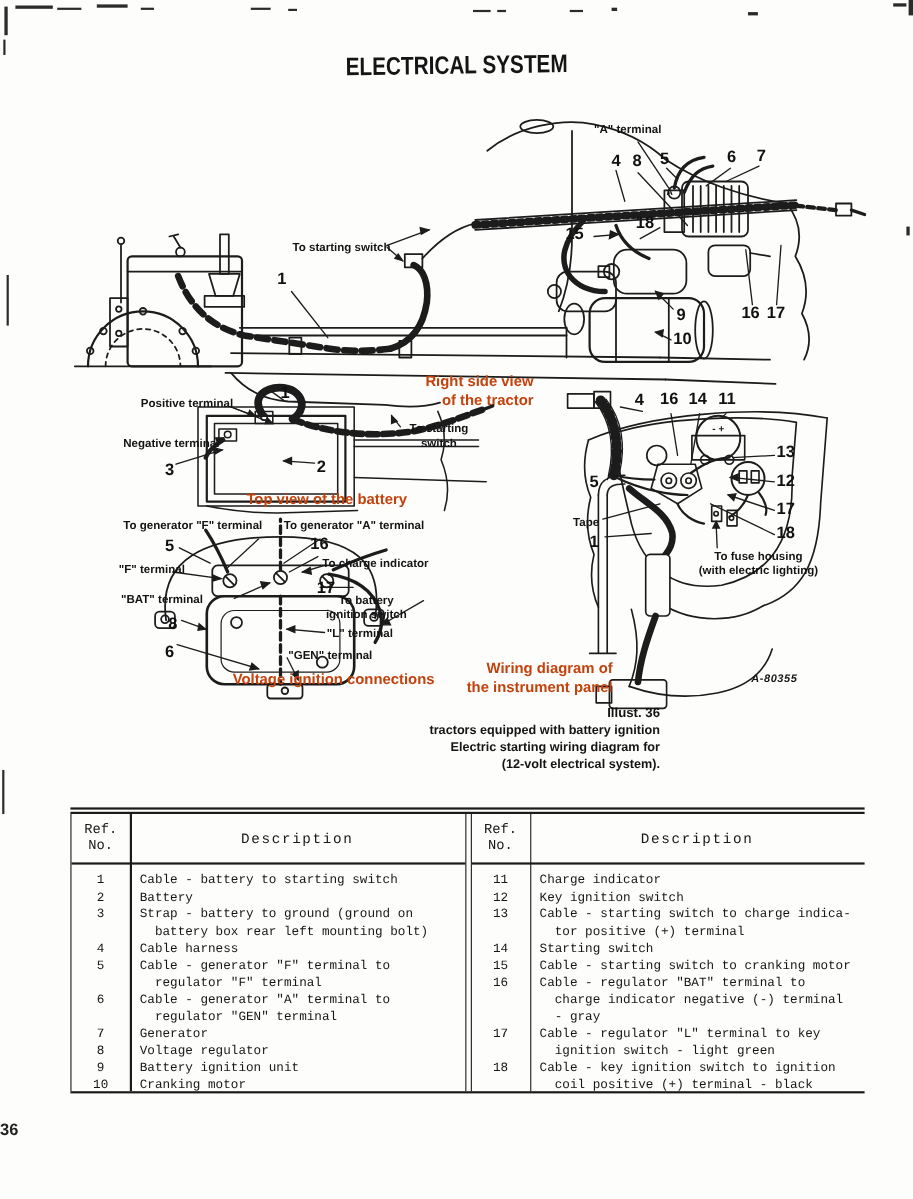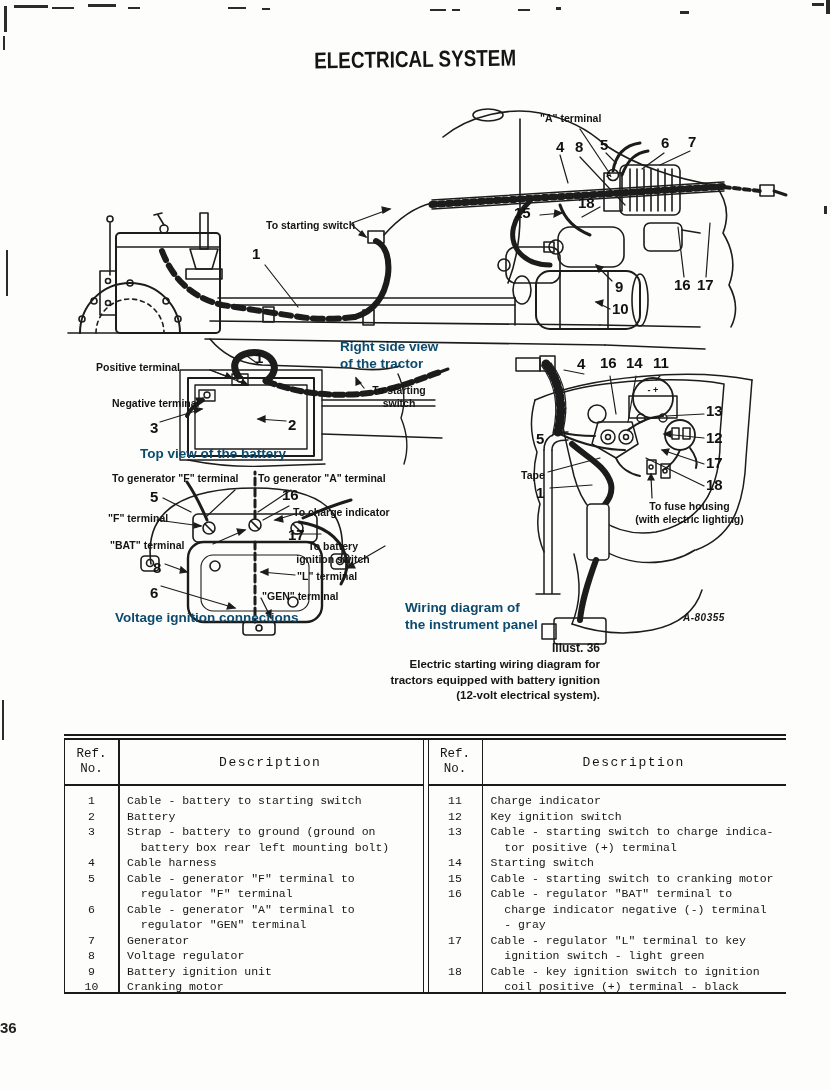--- a/index.html
+++ b/index.html
@@ -7,21 +7,21 @@
         font-family:"Liberation Sans",sans-serif;color:#151515;}
   .art{position:absolute;background:#2b2b2b;}
   h1.title{position:absolute;top:46px;left:0;right:0;margin:0;text-align:center;
         font-size:23px;font-weight:bold;letter-spacing:0px;}
   h1.title span{display:inline-block;transform:scaleX(.82) rotate(-0.7deg);}
   .lbl{position:absolute;font-size:10.5px;font-weight:bold;line-height:12.5px;
        white-space:pre-line;color:#141414;}
   .lbl.ctr{text-align:center;}
   .num{position:absolute;font-size:15px;font-weight:bold;color:#111;}
   .cap{position:absolute;font-size:13.5px;font-weight:bold;line-height:16.5px;
-       text-align:left;white-space:pre-line;color:#0c4a6e;}
+       text-align:right;white-space:pre-line;color:#c2410c;}
   .figcode{position:absolute;font-size:10px;font-weight:bold;font-style:italic;letter-spacing:.5px;}
   .illust{position:absolute;left:240px;top:641px;width:360px;text-align:right;}
   .illust .t{font-size:12px;font-weight:bold;margin-bottom:2px;}
   .illust .l{font-size:11.5px;font-weight:bold;line-height:15.5px;}
   .pageno{position:absolute;top:1019px;left:0;right:0;text-align:left;
           font-size:15px;font-weight:bold;color:#222;}
   svg{position:absolute;overflow:visible;}
   
   .ptable{position:absolute;left:64px;top:734px;width:722px;height:260px;
           display:flex;gap:4px;border-top:6px double #1b1b1b;border-bottom:2px solid #1b1b1b;
@@ -201,21 +201,21 @@
       <path d="M95,56 L103,50" fill="none"></path>
         <path d="M103,50 L98,55 L96,50 Z"></path>
       <path d="M60,74 L102,61" fill="none"></path>
         <path d="M102,61 L95,65 L94,59 Z"></path>
       <path d="M186,73 L158,71" fill="none"></path>
         <path d="M158,71 L165,68 L165,74 Z"></path>
       <path d="M264,40 L256,30" fill="none"></path>
         <path d="M256,30 L261,35 L256,37 Z"></path>
     </g>
   </svg>
-  <span class="lbl" style="left:96px;top:361px">Positive terminal</span>
+  <span class="lbl" style="left:128px;top:361px">Positive terminal</span>
   <span class="lbl" style="left:112px;top:397px">Negative terminal</span>
   <div class="lbl ctr" style="left:358px;top:384px;width:82px">To starting
 switch</div>
   <span class="num" style="left:255px;top:349px">1</span>
   <span class="num" style="left:150px;top:419px">3</span>
   <span class="num" style="left:288px;top:416px">2</span>
   <div class="cap" style="left:140px;top:446px;width:230px">Top view of the battery</div>
 
   <svg style="left:95px;top:468px" width="320" height="170" viewBox="0 0 320 170">
     <g stroke="#1c1c1c" fill="none" stroke-width="1.6" stroke-linecap="round" stroke-linejoin="round">
@@ -365,22 +365,22 @@
   <span class="lbl" style="left:521px;top:469px">Tape</span>
   <span class="lbl" style="left:636px;top:384px;width:34px;text-align:center;font-size:9px">-  +</span>
   <div class="lbl ctr" style="left:607px;top:500px;width:165px">To fuse housing
 (with electric lighting)</div>
   <span class="figcode" style="left:683px;top:612px">A-80355</span>
   <div class="cap" style="left:405px;top:600px;width:152px">Wiring diagram of
 the instrument panel</div>
 
   <div class="illust">
     <div class="t">Illust. 36</div>
+    <div class="l">tractors equipped with battery ignition</div>
     <div class="l">Electric starting wiring diagram for</div>
-    <div class="l">tractors equipped with battery ignition</div>
     <div class="l">(12-volt electrical system).</div>
   </div>
 
   <div class="ptable">
     <div class="half lh">
       <div class="sep"></div>
       <div class="thead">
         <div class="th-ref">Ref.
 No.</div>
         <div class="th-desc">Description</div>

